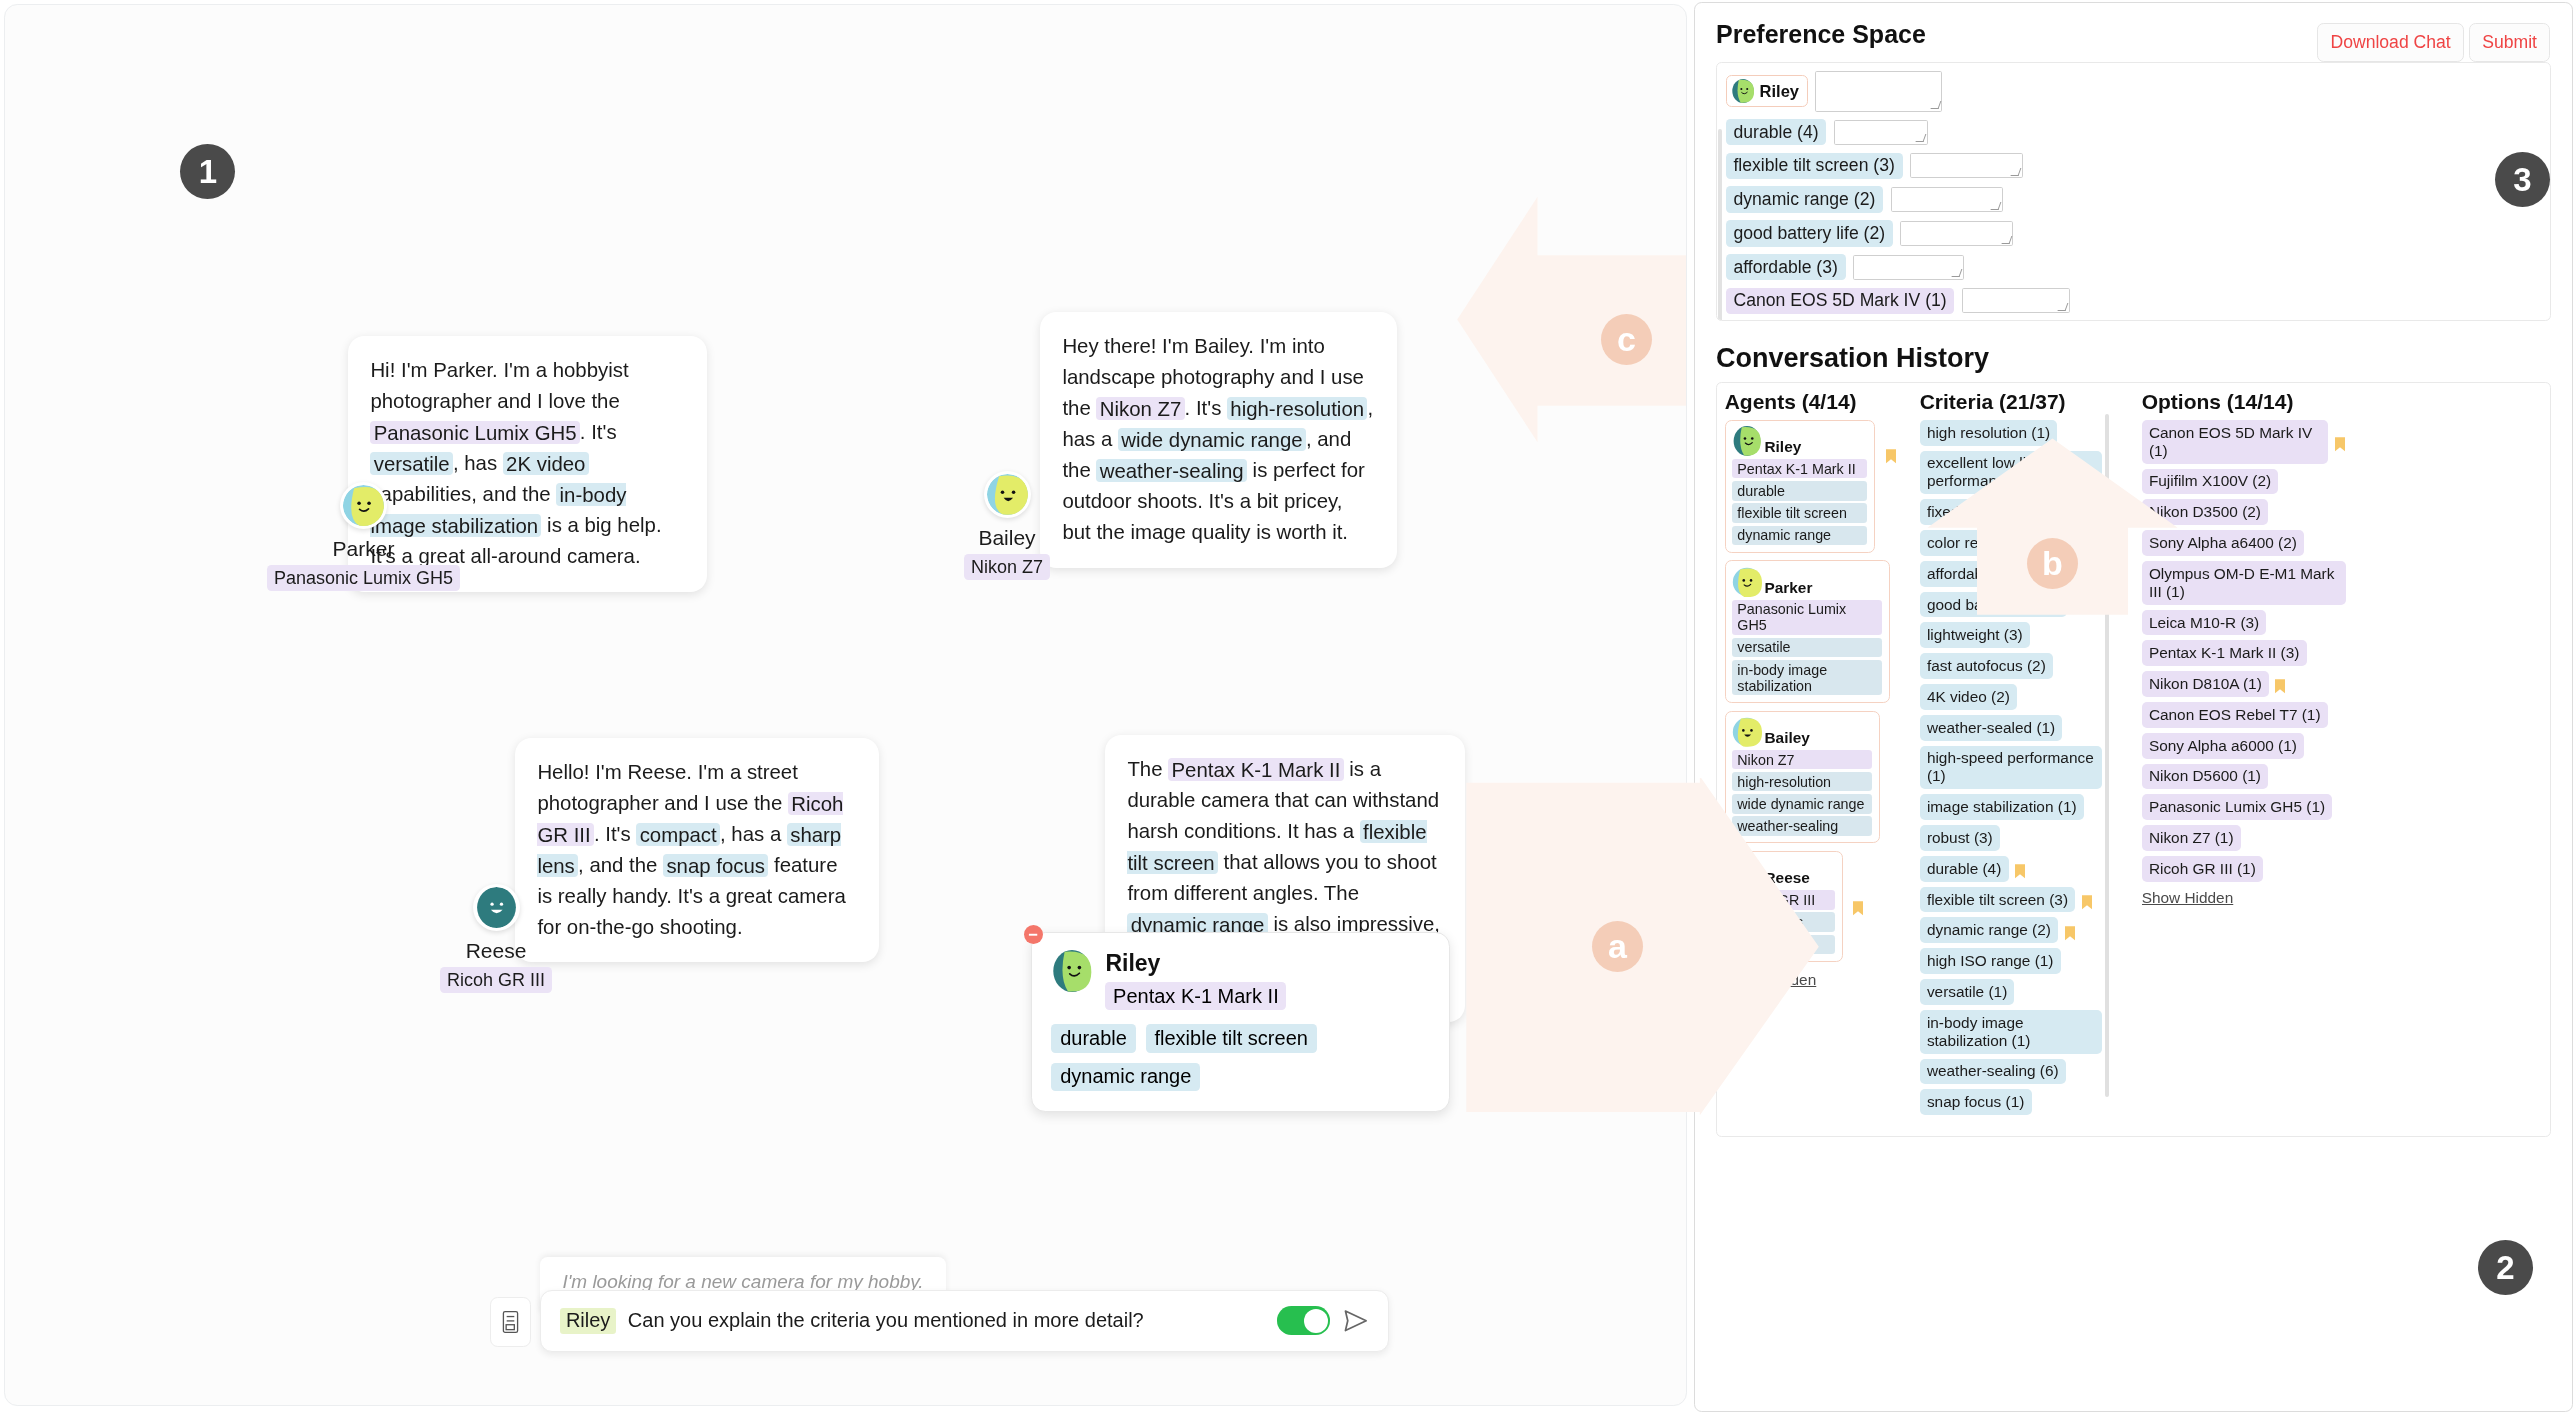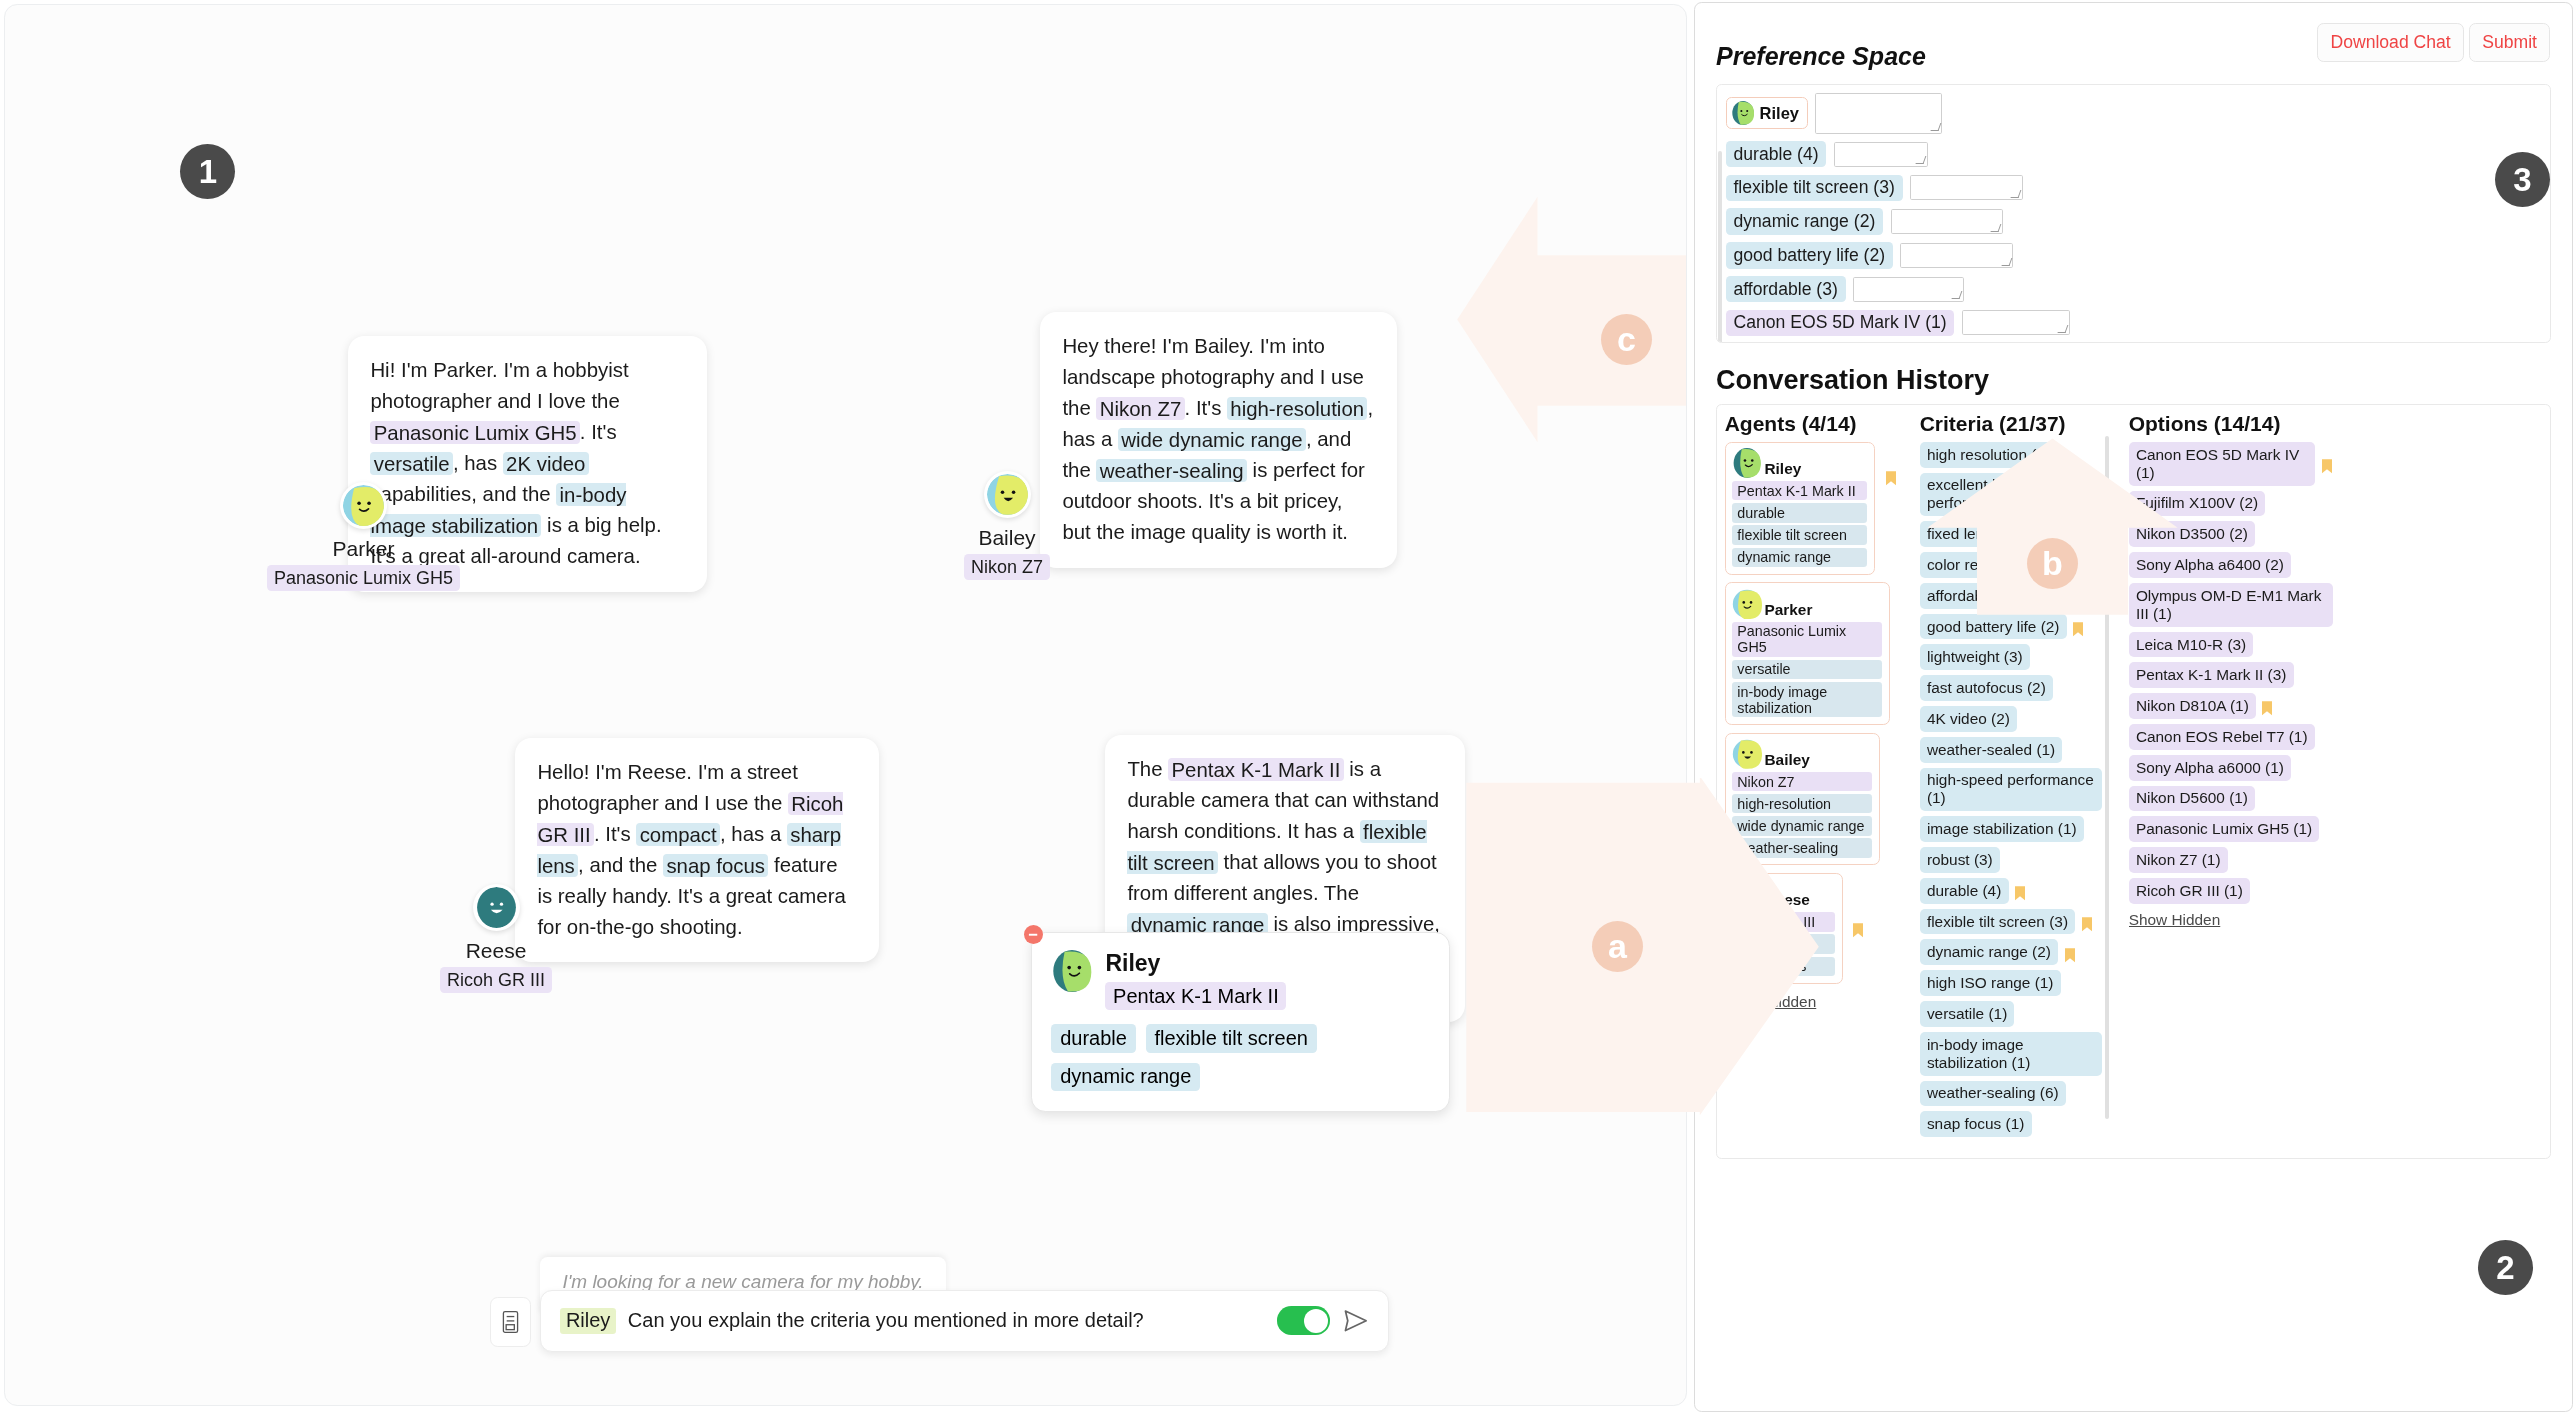--- a/index.html
+++ b/index.html
@@ -340,21 +340,21 @@
   <div class="anno-letter" style="left:1592px; top:921px;">a</div>
 
   <div id="panel">
 
     <div class="panel-topbtns">
       <button class="tbtn">Download Chat</button>
       <button class="tbtn">Submit</button>
     </div>
 
 
-    <div class="h-title" style="margin-top:22px;font-style:italic;">Preference Space</div>
+    <div class="h-title" style="">Preference Space</div>
 
     <div id="prefspace">
       <div class="pref-scroll"></div>
 
       <div class="pref-row">
         <div class="pref-agent">
           <svg width="24" height="24" viewBox="0 0 74 74">
             <ellipse cx="37" cy="37" rx="33" ry="37" fill="#2e7b7e"></ellipse>
             <path d="M24 3 Q72 -2 71 40 Q70 76 30 73 Q14 48 24 3Z" fill="#a6de6a"></path>
             <circle cx="32" cy="31" r="3.2" fill="#111"></circle>
@@ -558,21 +558,21 @@
             <div class="chip-line">
               <span class="chip chip-crit">weather-sealing (6)</span>
             </div>
             <div class="chip-line">
               <span class="chip chip-crit">snap focus (1)</span>
             </div>
           </div>
         <div class="colscroll" style="right:-7.7px; top:24px; height:683px;"></div>
       </div>
 
-      <div class="col" style="width:204px; margin-left:27px">
+      <div class="col" style="width:204px; margin-left:40px">
         <div class="col-title">Options (14/14)</div>
         <div class="col-body" id="options-body"><div class="chip-line">
               <span class="chip chip-opt">Canon EOS 5D Mark IV (1)</span>
               <svg class="bookmark" viewBox="0 0 12 16">
                 <path d="M1 1h10v14l-5-4-5 4z" fill="#f7c768"></path>
               </svg>
             </div><div class="chip-line">
               <span class="chip chip-opt">Fujifilm X100V (2)</span>
             </div><div class="chip-line">
               <span class="chip chip-opt">Nikon D3500 (2)</span>

